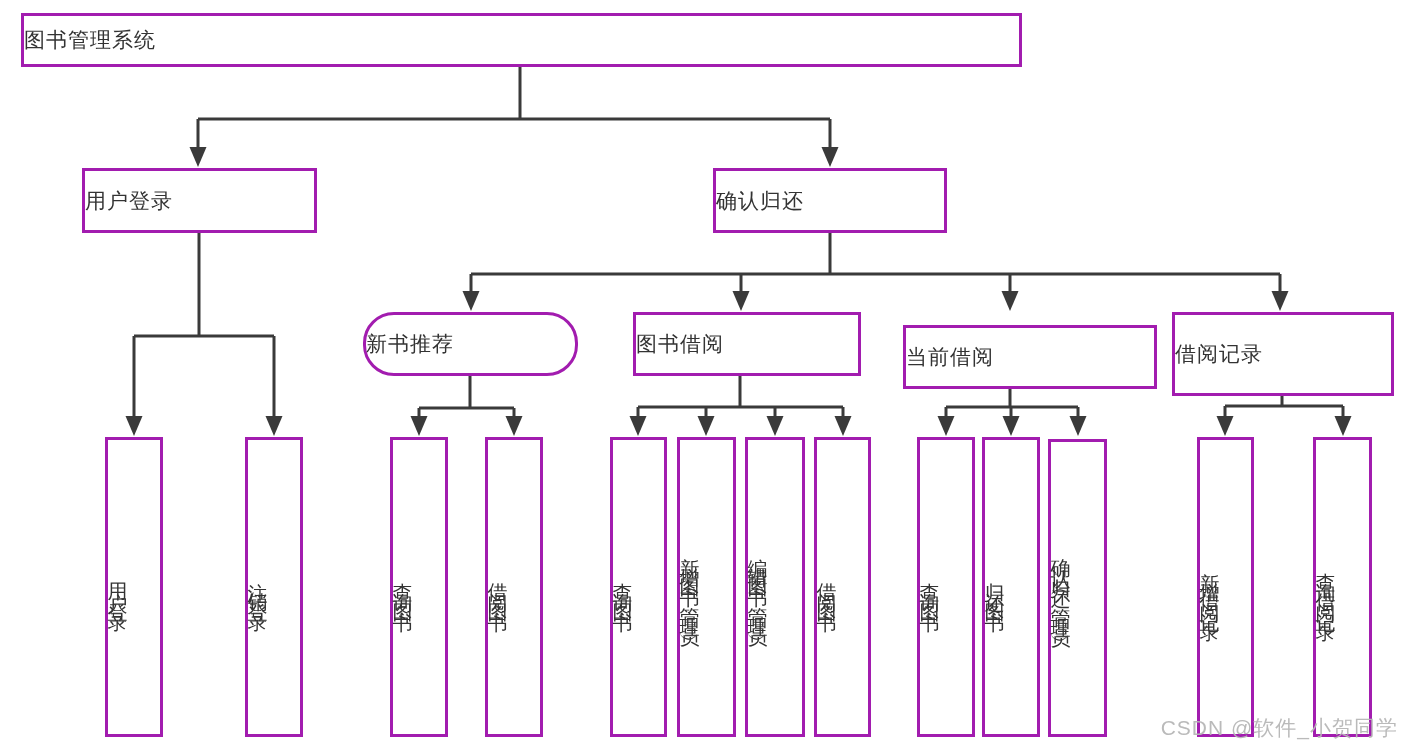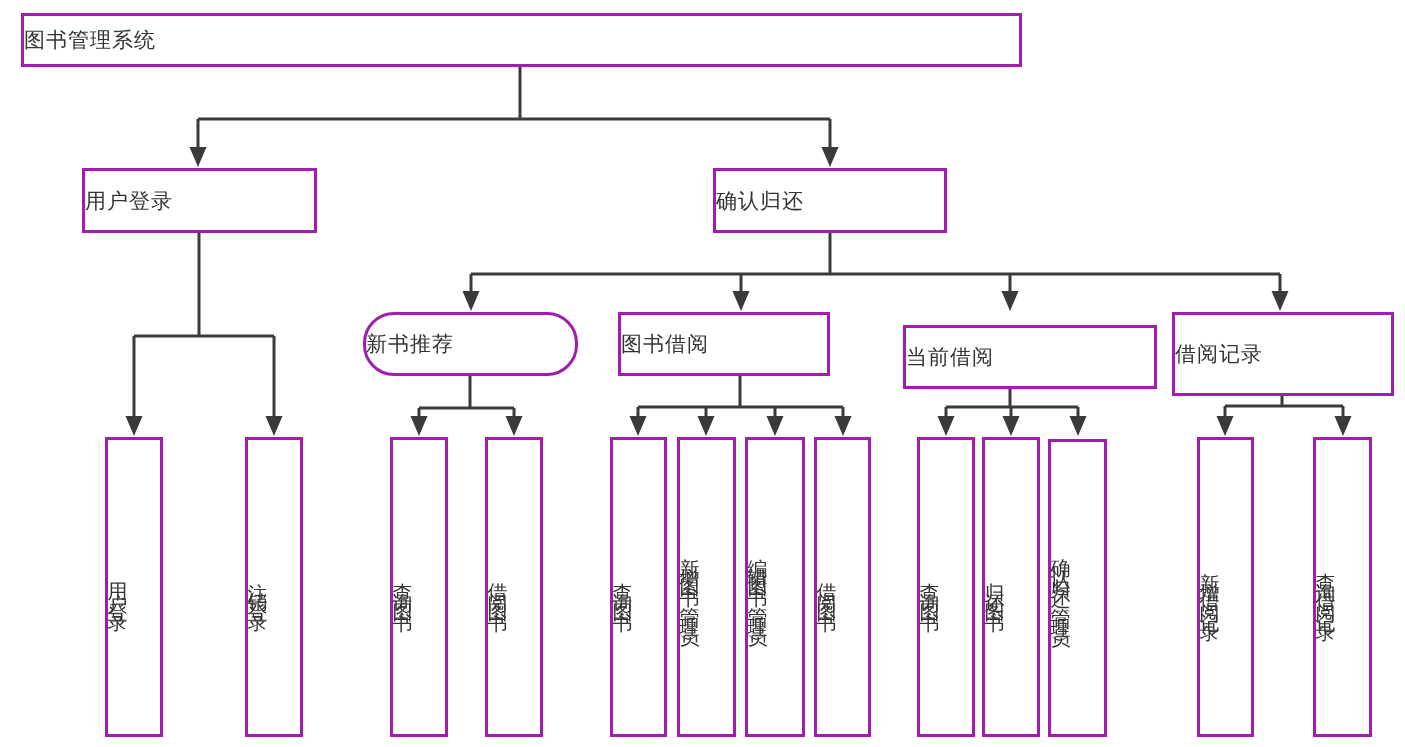--- a/index.html
+++ b/index.html
@@ -119,21 +119,21 @@
   <div class="node" style="left:82px; top:168px; width:235px; height:65px;">
     <span class="lbl">用户登录</span>
   </div>
   <div class="node" style="left:713px; top:168px; width:234px; height:65px;">
     <span class="lbl">确认归还</span>
   </div>
 
   <div class="node" style="left:363px; top:312px; width:215px; height:64px;border-radius:31px;">
     <span class="lbl">新书推荐</span>
   </div>
-  <div class="node" style="left:618px; top:312px; width:212px; height:64px;font-family:Liberation Mono, monospace;">
+  <div class="node" style="left:633px; top:312px; width:228px; height:64px;font-family:Liberation Mono, monospace;">
     <span class="lbl">图书借阅</span>
   </div>
   <div class="node" style="left:903px; top:312px; width:254px; height:64px;margin-top:13px;">
     <span class="lbl">当前借阅</span>
   </div>
   <div class="node" style="left:1172px; top:312px; width:222px; height:84px;">
     <span class="lbl">借阅记录</span>
   </div>
 
   <div class="node vnode" style="left:105px; top:437px; width:58px; height:300px;">
@@ -173,14 +173,15 @@
     <span class="lbl">确认归还（管理员）</span>
   </div>
 
   <div class="node vnode" style="left:1197px; top:437px; width:57px; height:300px;">
     <span class="lbl">新增借阅记录</span>
   </div>
   <div class="node vnode" style="left:1313px; top:437px; width:59px; height:300px;">
     <span class="lbl">查询借阅记录</span>
   </div>
 
+  <div class="watermark">CSDN @软件_小贺同学</div>
 
 </div>
 
 </body></html>

